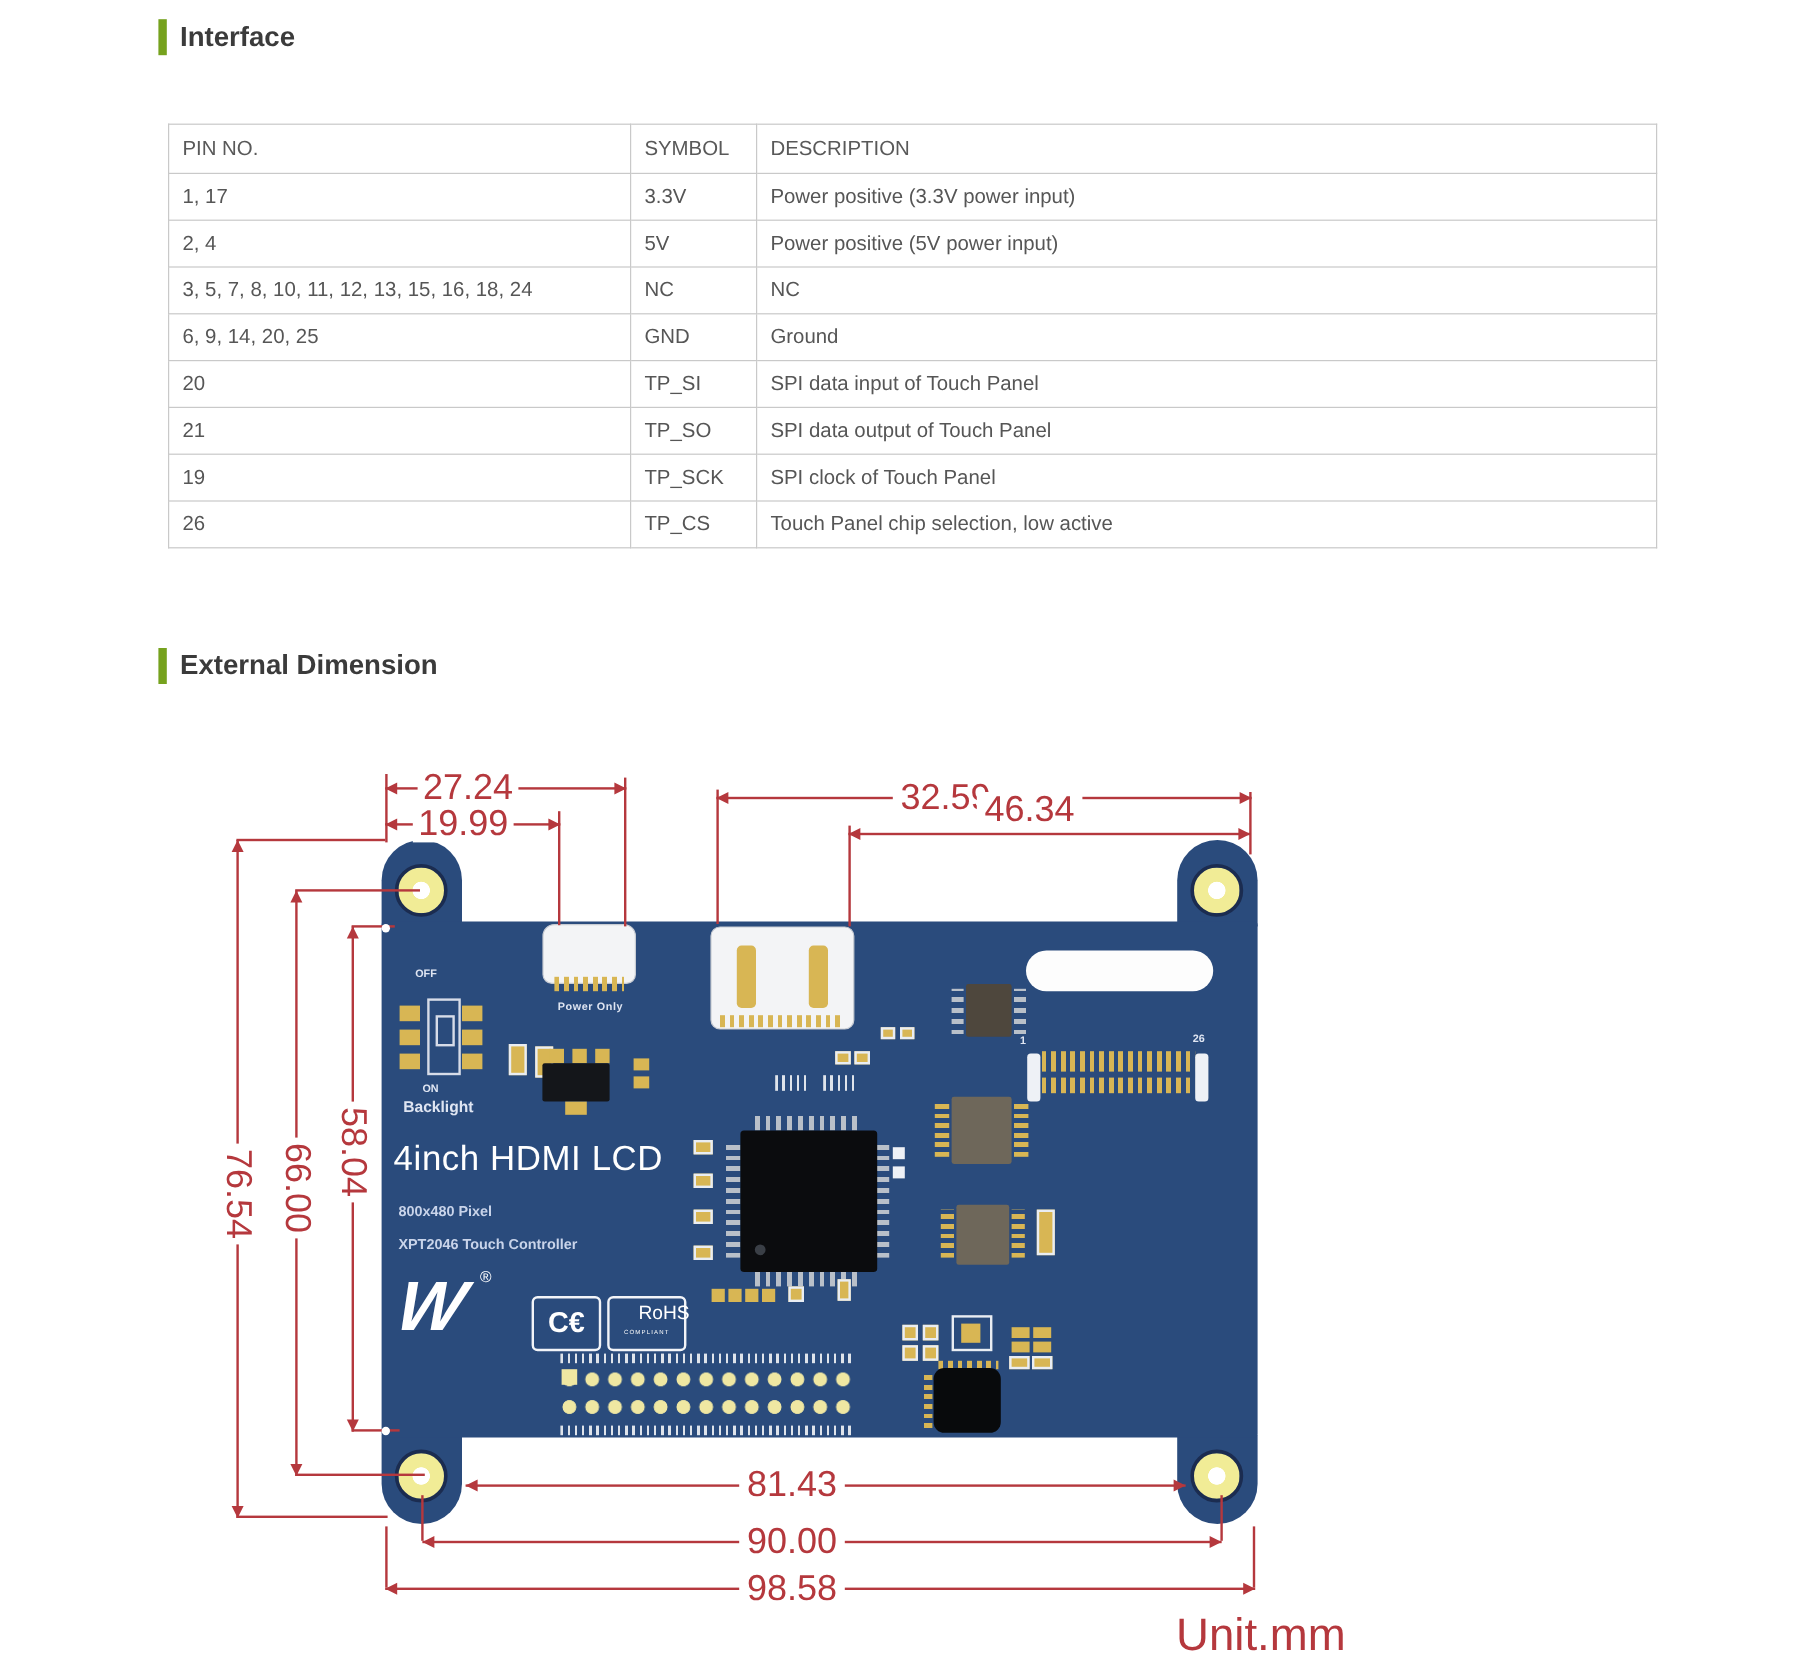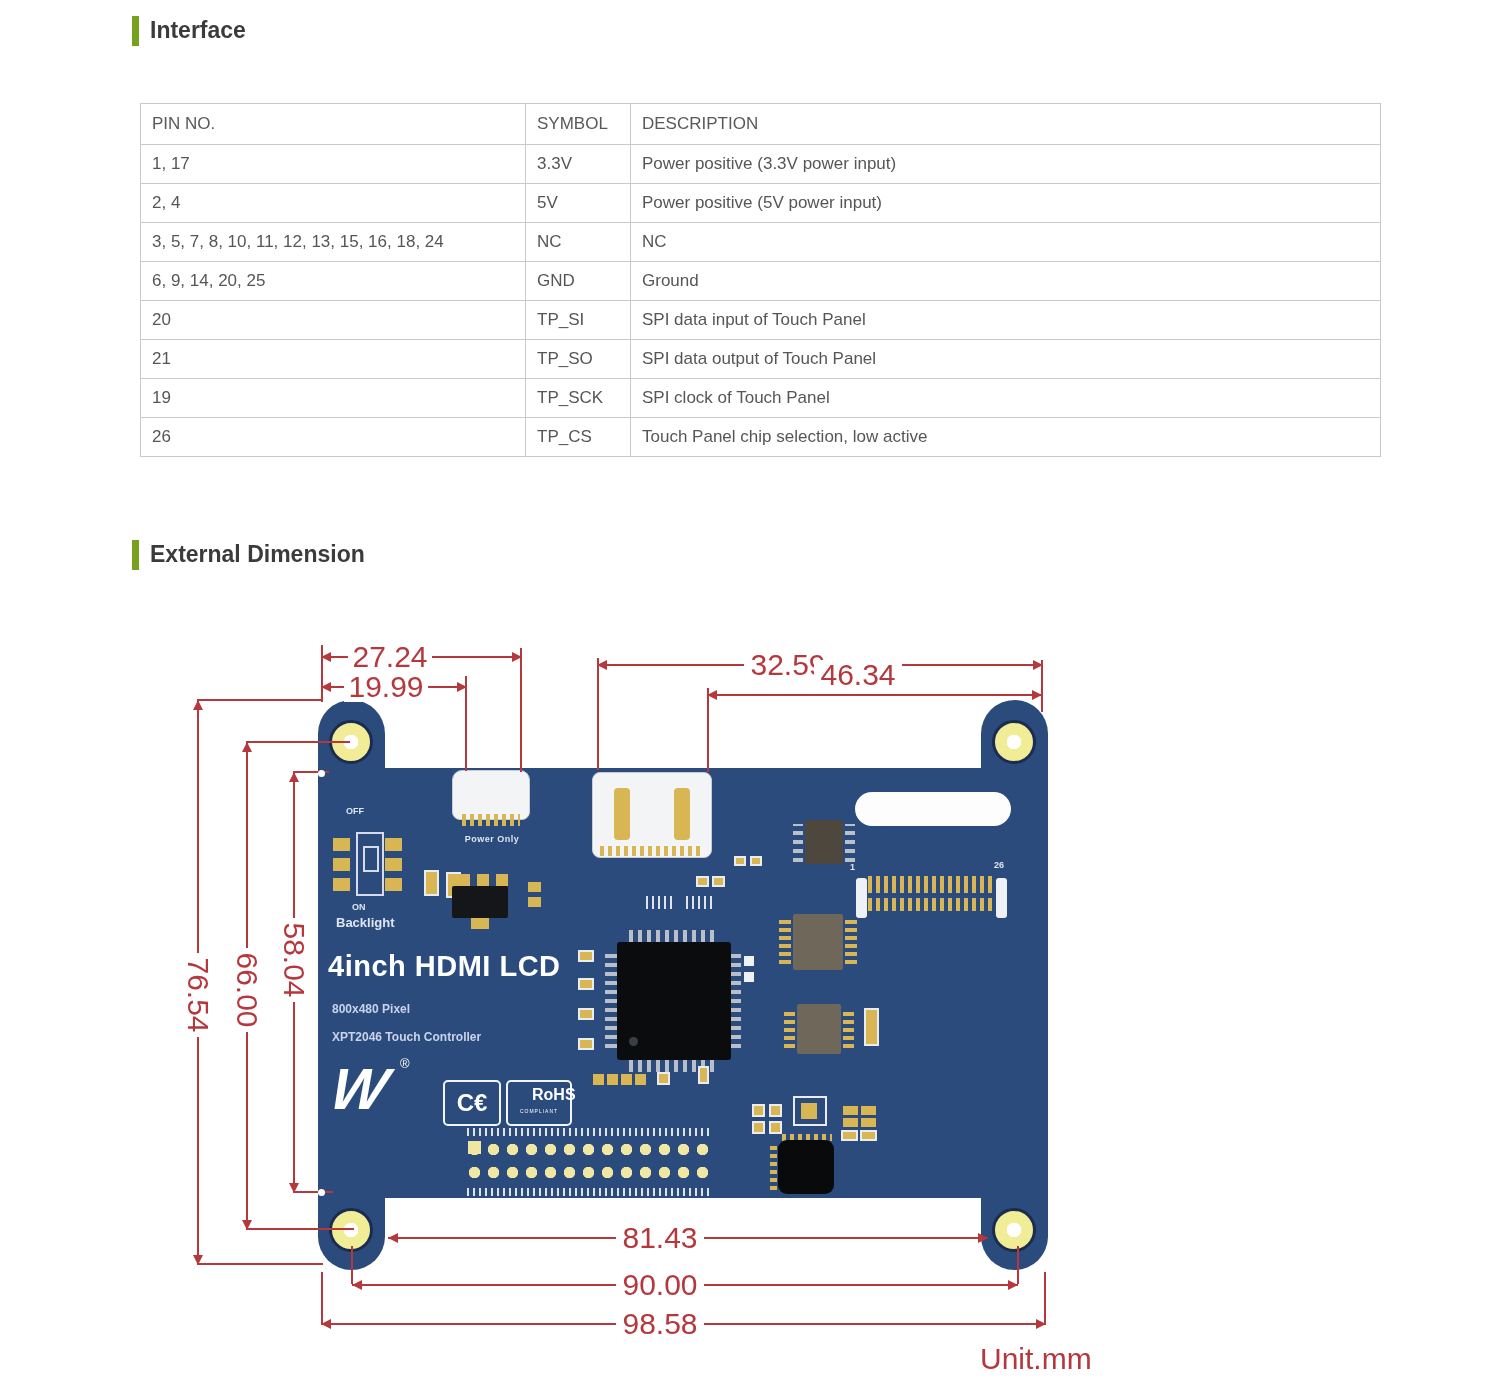--- a/index.html
+++ b/index.html
@@ -141,28 +141,28 @@
 <div class="c gold wo" style="left:424px;top:870px;width:15px;height:26px;"></div>
 <div class="c gold wo" style="left:446px;top:872px;width:15px;height:26px;"></div>
 <div class="c gold" style="left:458px;top:874px;width:12px;height:12px;"></div>
 <div class="c gold" style="left:477px;top:874px;width:12px;height:12px;"></div>
 <div class="c gold" style="left:496px;top:874px;width:12px;height:12px;"></div>
 <div class="c" style="left:452px;top:886px;width:56px;height:32px;background:#14161a;border-radius:2px;"></div>
 <div class="c gold" style="left:471px;top:918px;width:18px;height:11px;"></div>
 <div class="c gold" style="left:528px;top:882px;width:13px;height:10px;"></div>
 <div class="c gold" style="left:528px;top:897px;width:13px;height:10px;"></div>
 
-<div class="c" style="left:328px;top:950px;font-size:29px;font-weight:bold;color:#fff;letter-spacing:.5px;white-space:nowrap;">4inch HDMI LCD</div>
+<div class="c" style="left:328px;top:950px;font-size:29px;font-weight:normal;color:#fff;letter-spacing:.5px;white-space:nowrap;">4inch HDMI LCD</div>
 <div class="c btxt" style="left:332px;top:1002px;font-size:12px;color:#c9d4ea;">800x480 Pixel</div>
 <div class="c btxt" style="left:332px;top:1030px;font-size:12px;color:#c9d4ea;">XPT2046 Touch Controller</div>
 <div class="c" style="left:332px;top:1054px;font-size:58px;font-weight:bold;color:#fff;font-style:italic;transform:skewX(-12deg);line-height:70px;">W</div>
 <div class="c" style="left:400px;top:1056px;font-size:13px;color:#fff;">®</div>
 <div class="c" style="left:443px;top:1080px;width:58px;height:46px;border:2px solid #f2f4f8;border-radius:5px;color:#fff;font-size:24px;font-weight:bold;text-align:center;line-height:42px;">C€</div>
 <div class="c" style="left:506px;top:1080px;width:66px;height:46px;border:2px solid #f2f4f8;border-radius:5px;color:#fff;text-align:center;">
-  <div style="font-size:16px;font-weight:bold;line-height:26px;padding-left:24px;">RoHS</div>
+  <div style="font-size:16px;font-weight:normal;line-height:26px;padding-left:24px;">RoHS</div>
   <div style="font-size:5px;letter-spacing:1px;">COMPLIANT</div>
 </div>
 
 <div class="c strip-h" style="left:629px;top:930px;width:90px;height:12px;"></div>
 <div class="c strip-h" style="left:629px;top:1060px;width:90px;height:12px;"></div>
 <div class="c strip-v" style="left:605px;top:954px;width:12px;height:94px;"></div>
 <div class="c strip-v" style="left:729px;top:954px;width:12px;height:94px;"></div>
 <div class="c" style="left:617px;top:942px;width:114px;height:118px;background:#0b0c0e;border-radius:3px;">
   <div style="position:absolute;left:12px;bottom:14px;width:9px;height:9px;border-radius:50%;background:#3a3f46;"></div>
 </div>
@@ -290,13 +290,13 @@
 <div class="c red" style="left:321px;top:1323px;width:725px;height:2px;"></div>
 <div class="ar al" style="left:321px;top:1319px;"></div>
 <div class="ar arr" style="left:1036px;top:1319px;"></div>
 <div class="dlabel" style="left:616px;top:1309px;width:88px;">98.58</div>
 
 <div class="c red" style="left:351px;top:1246px;width:2px;height:38px;"></div>
 <div class="c red" style="left:1017px;top:1246px;width:2px;height:38px;"></div>
 <div class="c red" style="left:321px;top:1272px;width:2px;height:51px;"></div>
 <div class="c red" style="left:1044px;top:1272px;width:2px;height:51px;"></div>
 
-<div class="c" style="left:980px;top:1342px;font-size:30px;color:var(--dim-red);">Unit.mm</div>
+<div class="c" style="left:980px;top:1342px;font-size:38px;color:var(--dim-red);">Unit.mm</div>
 
 </body></html>

